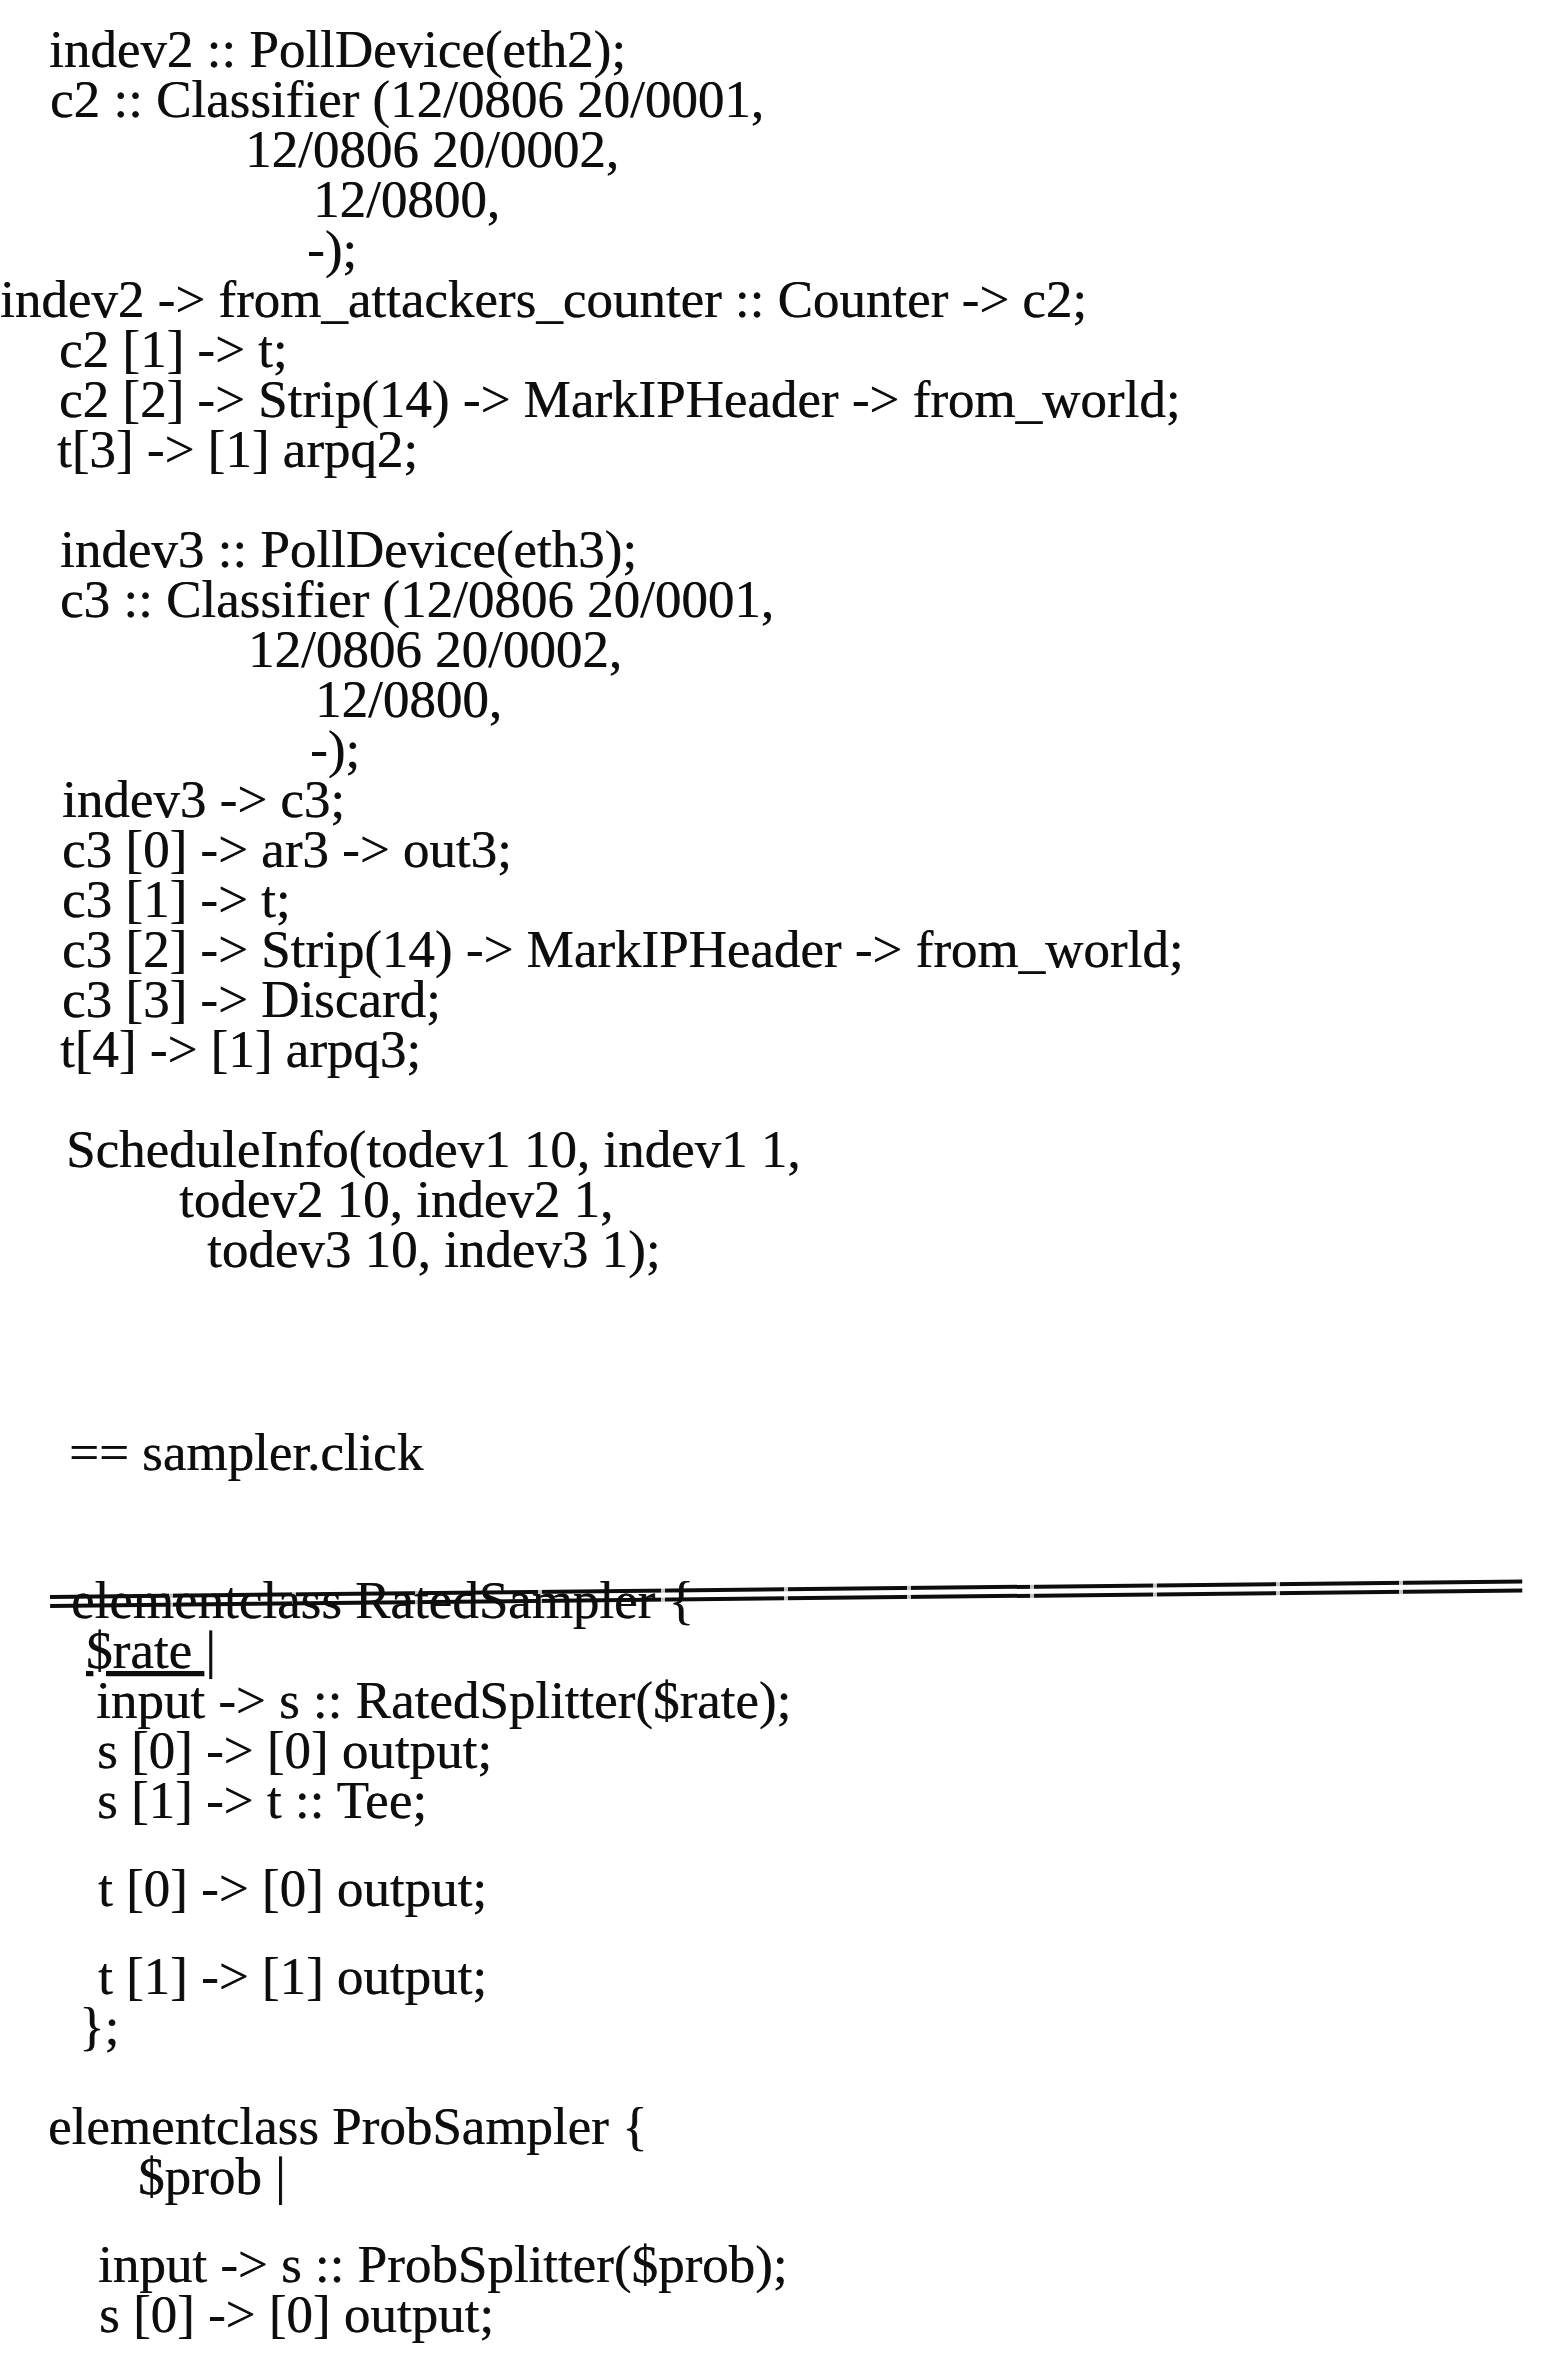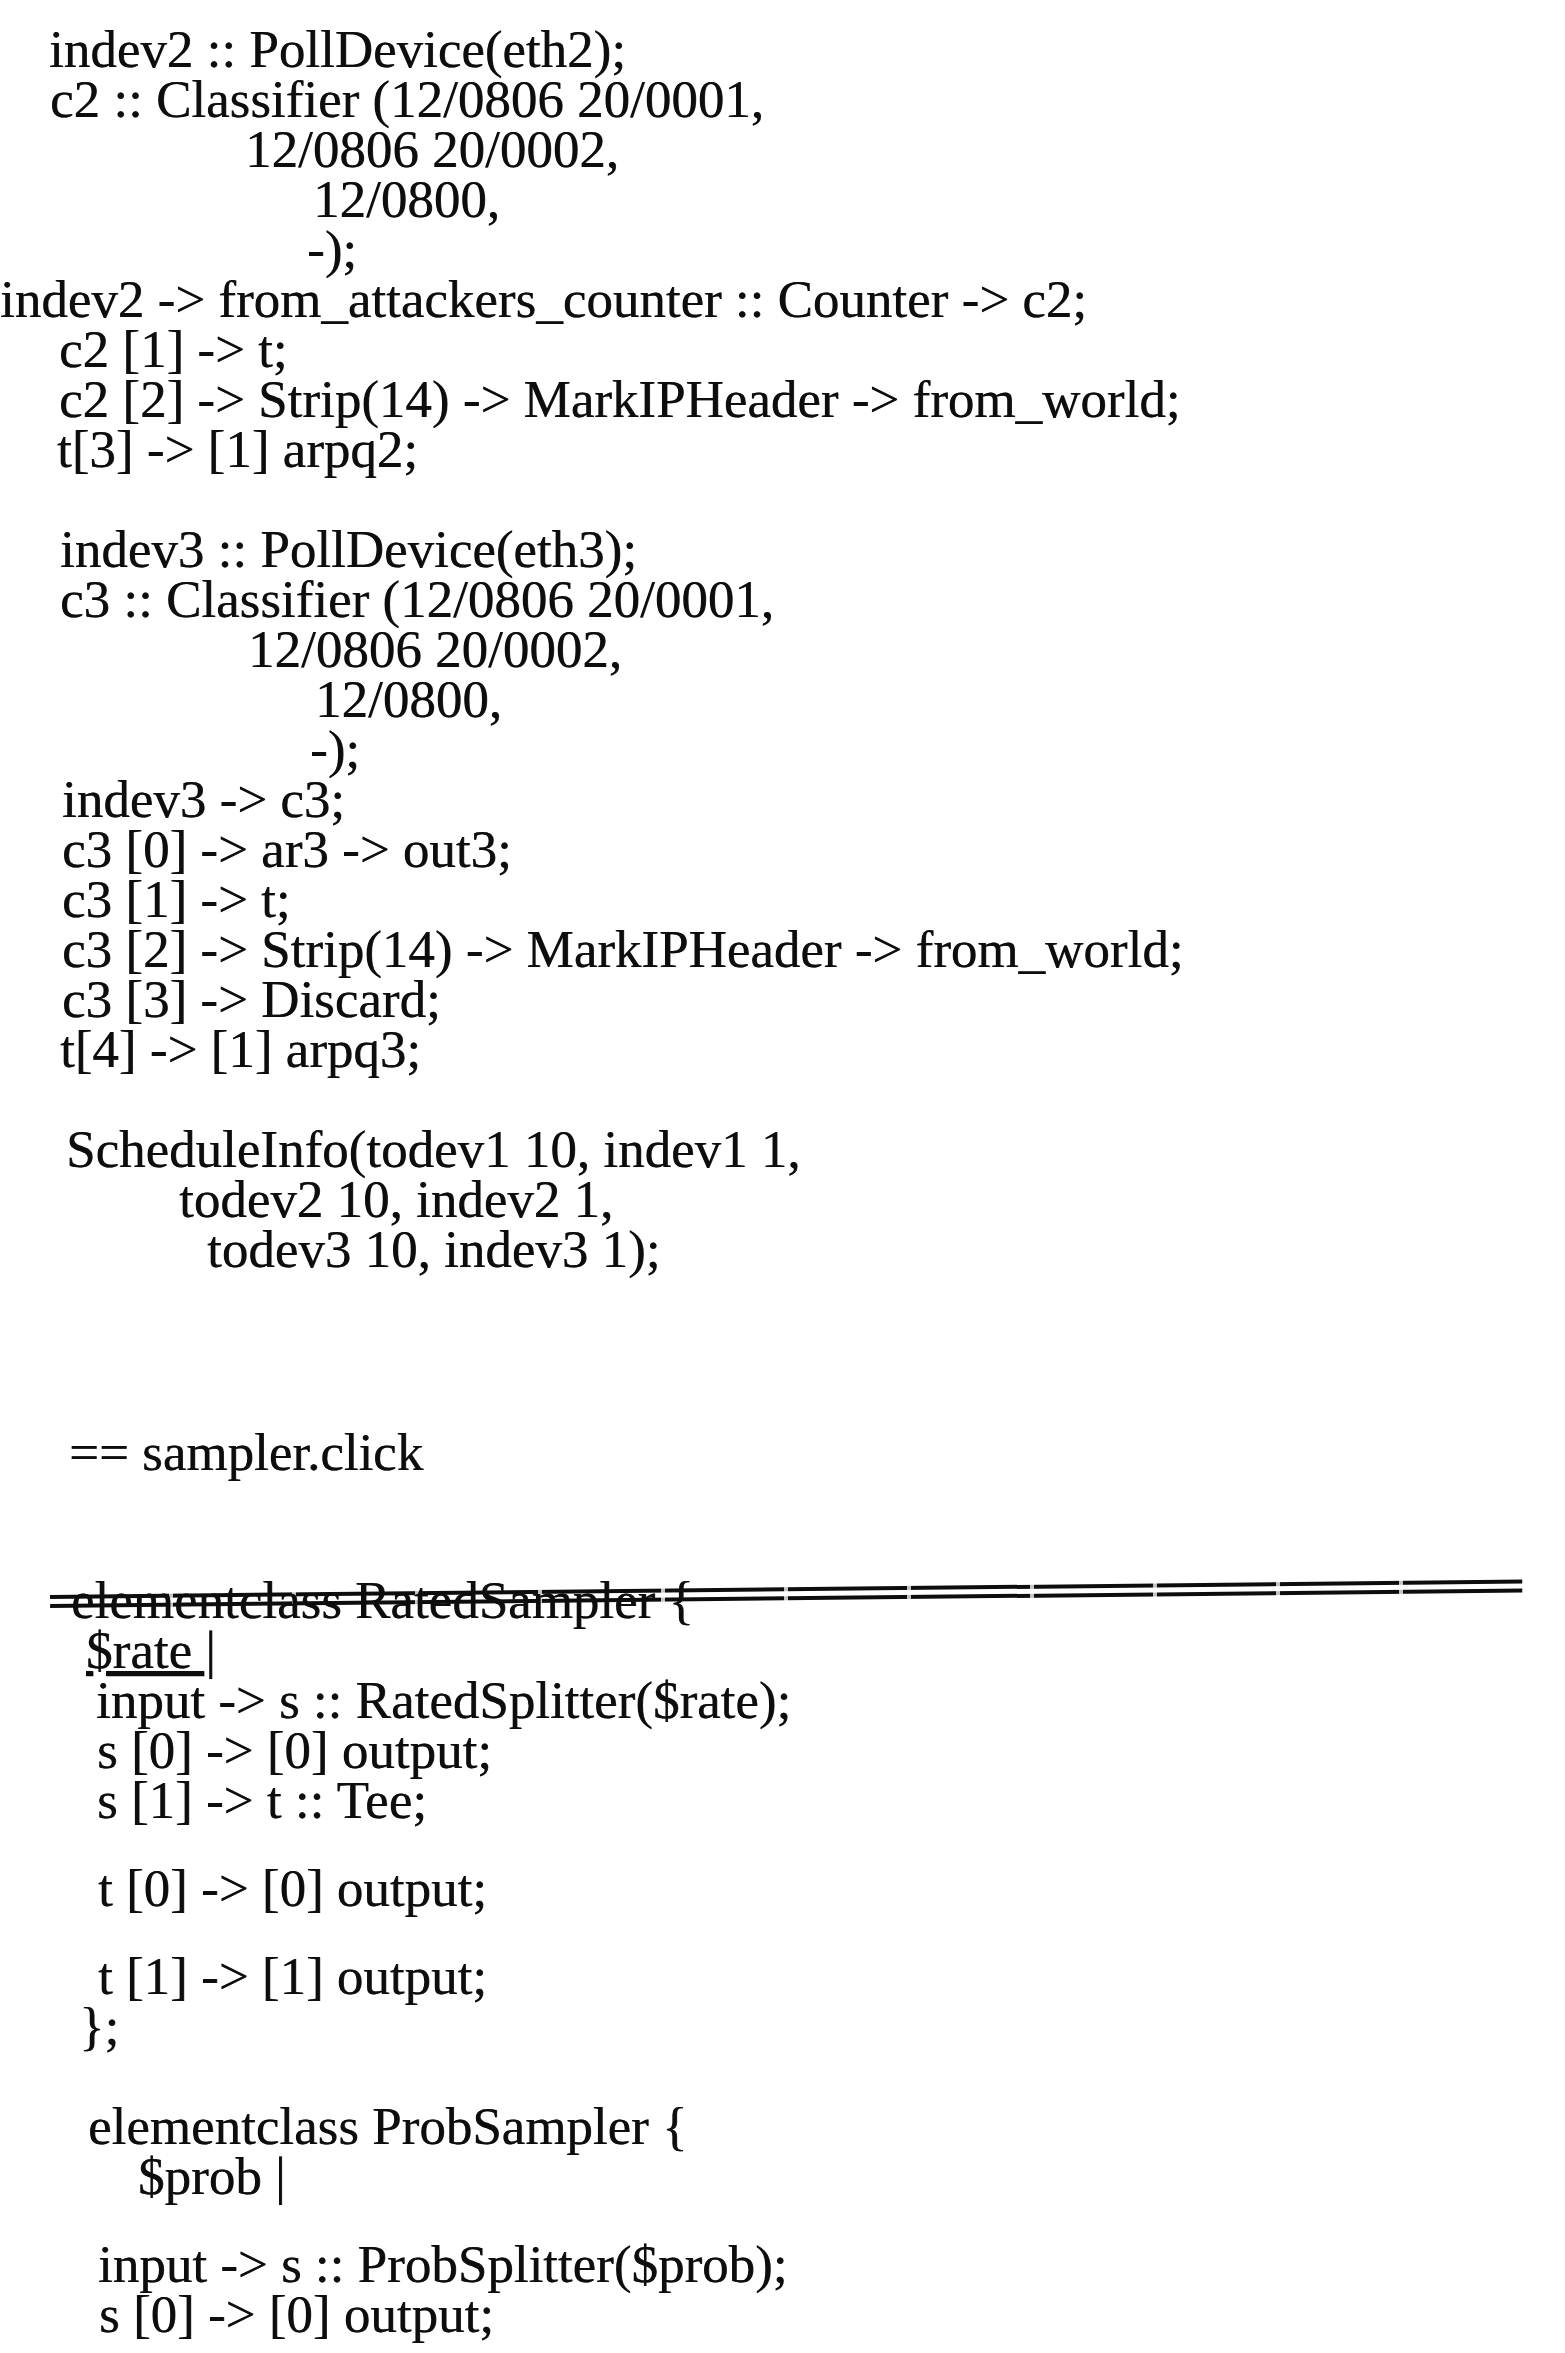--- a/index.html
+++ b/index.html
@@ -44,21 +44,21 @@
   .i57  { padding-left: 49px; }
   .i58  { padding-left: 50px; }
   .i62  { }
   .i66  { padding-left: 57px; }
   .i68  { padding-left: 59px; }
   .i70  { padding-left: 60px; }
   .i72  { padding-left: 62px; }
   .i77  { padding-left: 66px; }
   .i80  { padding-left: 69px; }
   .i82  { padding-left: 71px; }
-  .i84  { padding-left: 88px; }
+  .i84  { padding-left: 48px; }
   .i92  { padding-left: 79px; }
   .i100 { padding-left: 86px; text-decoration: underline; }
   .i102 { padding-left: 108px; margin-left: 30px; }
   .i112 { padding-left: 96px; }
   .i113 { padding-left: 97px; }
   .i114 { padding-left: 98px; margin-top: 38px; }
   .i115 { padding-left: 99px; }
   .i208 { padding-left: 179px; }
   .i240 { padding-left: 207px; font-family: Liberation Serif, serif; }
   .i285 { padding-left: 245px; }

